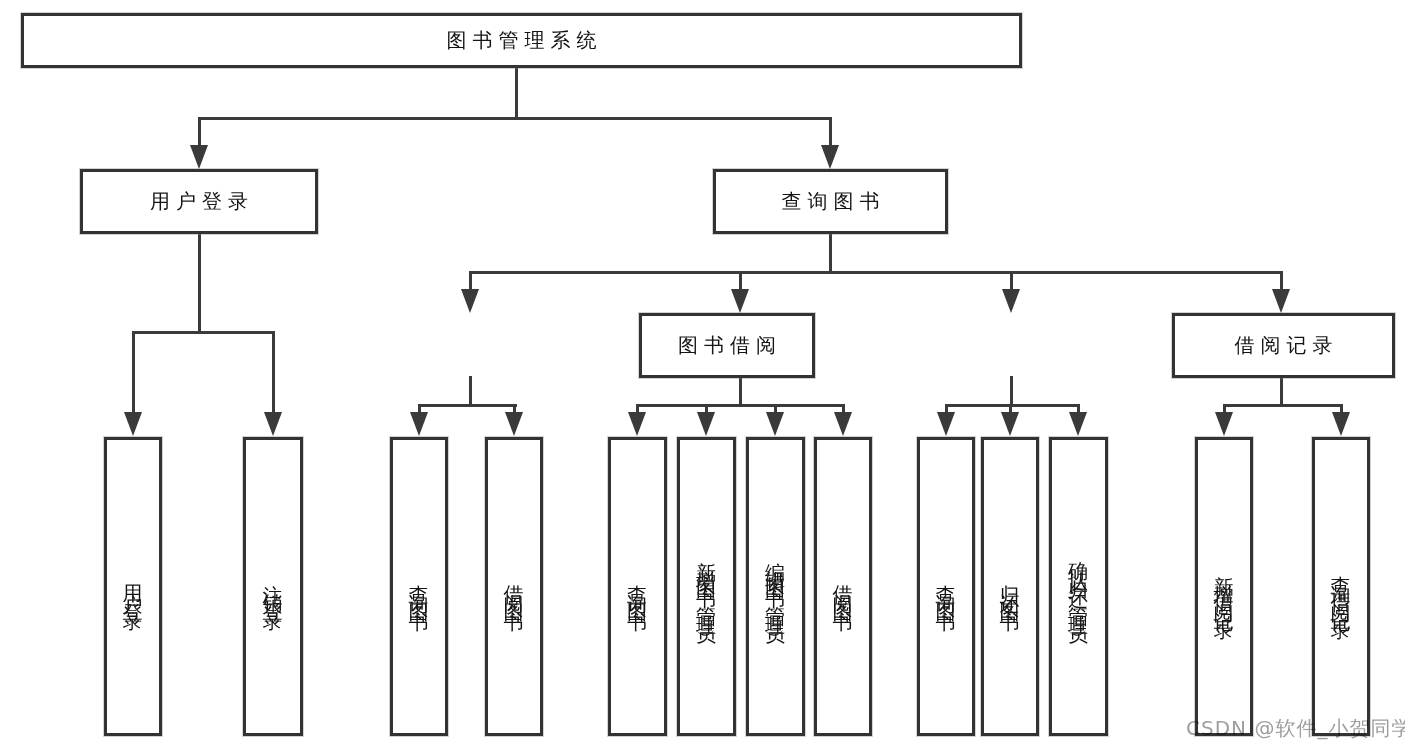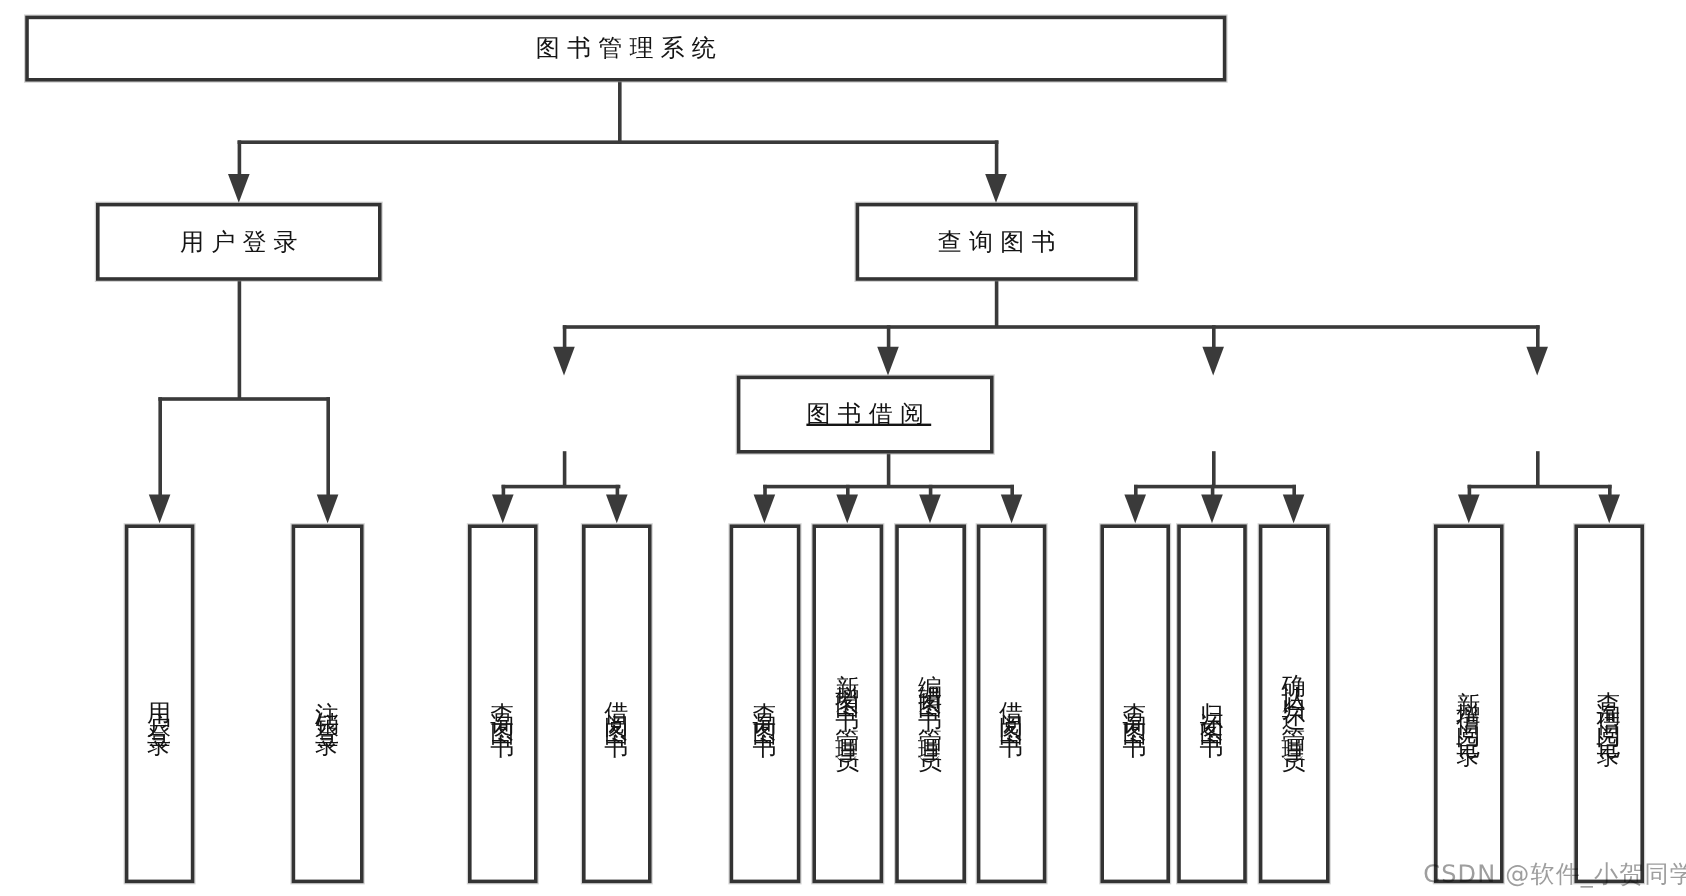--- a/index.html
+++ b/index.html
@@ -107,22 +107,25 @@
     <span>图书管理系统</span>
   </div>
 
   <div class="box" style="left:80px;top:169px;width:238px;height:65px;">
     <span>用户登录</span>
   </div>
   <div class="box" style="left:713px;top:169px;width:235px;height:65px;">
     <span>查询图书</span>
   </div>
 
-  <div class="box" style="left:614px;top:313px;width:214px;height:65px;text-decoration:underline;">
+  <div class="box" style="left:639px;top:313px;width:176px;height:65px;">
     <span>图书借阅</span>
+  </div>
+  <div class="box" style="left:1172px;top:313px;width:223px;height:65px;">
+    <span>借阅记录</span>
   </div>
 
   <div class="box leaf" style="left:104px;top:437px;width:58px;height:299px;">
     <span>用户登录</span>
   </div>
   <div class="box leaf" style="left:243px;top:437px;width:60px;height:299px;">
     <span>注销登录</span>
   </div>
 
   <div class="box leaf" style="left:390px;top:437px;width:58px;height:299px;">

